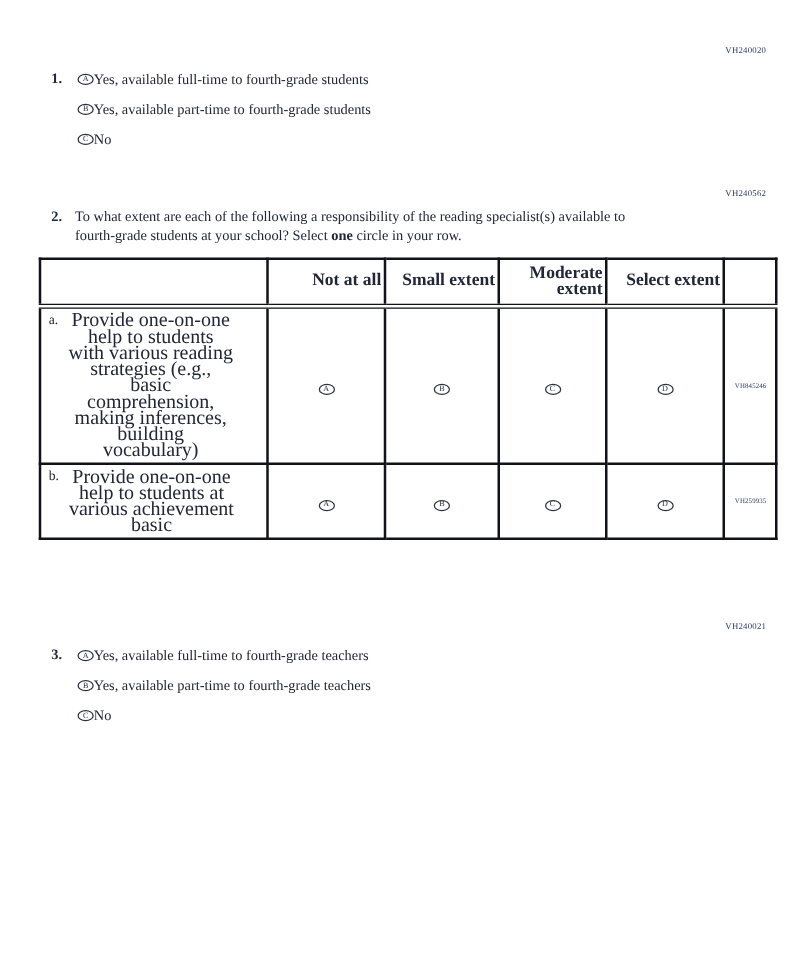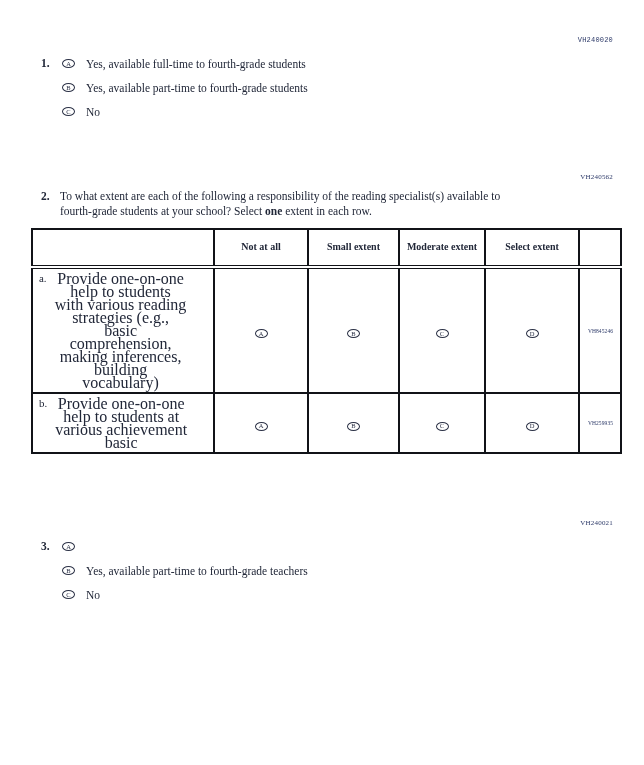--- a/index.html
+++ b/index.html
@@ -13,21 +13,21 @@
     font-family:"Liberation Serif","DejaVu Serif",serif;
     font-size:7px;color:#2c3968;letter-spacing:0.2px;line-height:8px;
   }
   .qblock{margin-left:60px;position:relative;}
   .qnum{
     position:absolute;left:-19px;top:0;font-weight:bold;
     font-size:11.5px;line-height:14.5px;
   }
   .qtext{font-size:11.5px;line-height:14.5px;width:468px;}
   .options{list-style:none;margin:12px 0 0 0;padding:0 0 0 2px;}
-  .options li{display:flex;align-items:center;gap:11px;margin-bottom:9px;height:15px;}
+  .options li{display:flex;align-items:center;margin-bottom:9px;height:15px;}
   .bubble{
     display:inline-flex;align-items:center;justify-content:center;
     width:13px;height:9px;border:1px solid #2a3045;border-radius:50%;
     font-size:6.5px;line-height:1;color:#2a3045;flex:0 0 auto;
     box-sizing:border-box;padding-top:0.5px;background:#fff;
   }
   .opt-label{font-size:11.5px;line-height:14px;}
   table.matrix{
     border-collapse:collapse;margin:10px 0 0 31px;
     width:589px;table-layout:fixed;
@@ -36,35 +36,35 @@
   table.matrix col.c-opt1{width:94px;}
   table.matrix col.c-opt2{width:91px;}
   table.matrix col.c-opt3{width:86px;}
   table.matrix col.c-opt4{width:94px;}
   table.matrix col.c-code{width:42px;}
   table.matrix th, table.matrix td{
     border:2px solid #111318;box-sizing:border-box;vertical-align:middle;
   }
   table.matrix thead th{
     border-bottom:4px double #111318;
-    font-size:10px;font-weight:bold;text-align:center;
+    font-size:14px;font-weight:bold;text-align:right;
     height:38px;line-height:12.5px;padding:2px;
   }
   table.matrix td{text-align:center;}
   td.rowlabel-cell{text-align:left;vertical-align:top;padding:3px 4px 3px 6px;}
   .rowlabel{display:flex;gap:8px;}
   .rowletter{font-size:10.9px;line-height:13px;flex:0 0 auto;}
   .rowtext{font-size:16px;line-height:13px;width:132px;}
   .row-a td{height:84px;}
   .row-b td{height:46px;}
   td.codecell{font-size:5.5px;color:#2c3968;text-align:left;padding-left:2px;
     font-family:"Liberation Serif","DejaVu Serif",serif;letter-spacing:0.1px;}
-  .mt-top{margin-top:36px;font-family:Liberation Mono, monospace;}
+  .mt-top{margin-top:36px;}
   .mt-q1{margin-top:12px;}
-  .mt-code2{margin-top:54px;padding-left:20px;}
+  .mt-code2{margin-top:32px;padding-left:20px;}
   .mt-q2{margin-top:8px;}
   .mt-code3{margin-top:65px;}
   .mt-q3{margin-top:12px;}
 </style>
 </head>
 <body>
 
 <div class="page">
 
   <div class="qcode mt-top">VH240020</div>
@@ -84,21 +84,21 @@
         <span class="bubble">C</span>
         <span class="opt-label">No</span>
       </li>
     </ul>
   </div>
 
   <div class="qcode mt-code2">VH240562</div>
 
   <div class="qblock mt-q2">
     <span class="qnum">2.</span>
-    <div class="qtext"><span>To what extent are each of the following a responsibility of the reading specialist(s) available to fourth-grade students at your school? Select </span><b>one</b><span> extent in each row.</span></div>
+    <div class="qtext"><span>To what extent are each of the following a responsibility of the reading specialist(s) available to fourth-grade students at your school? Select </span><b>one</b><span> circle in your row.</span></div>
   </div>
 
   <table class="matrix">
     <colgroup>
       <col class="c-label">
         <col class="c-opt1">
         <col class="c-opt2">
         <col class="c-opt3">
         <col class="c-opt4">
         <col class="c-code">
@@ -143,20 +143,21 @@
     </tbody>
   </table>
 
   <div class="qcode mt-code3">VH240021</div>
 
   <div class="qblock mt-q3">
     <span class="qnum">3.</span>
     <ul class="options">
       <li>
         <span class="bubble">A</span>
+        <span class="opt-label">Yes, available full-time to fourth-grade teachers</span>
       </li>
       <li>
         <span class="bubble">B</span>
         <span class="opt-label">Yes, available part-time to fourth-grade teachers</span>
       </li>
       <li>
         <span class="bubble">C</span>
         <span class="opt-label">No</span>
       </li>
     </ul>

